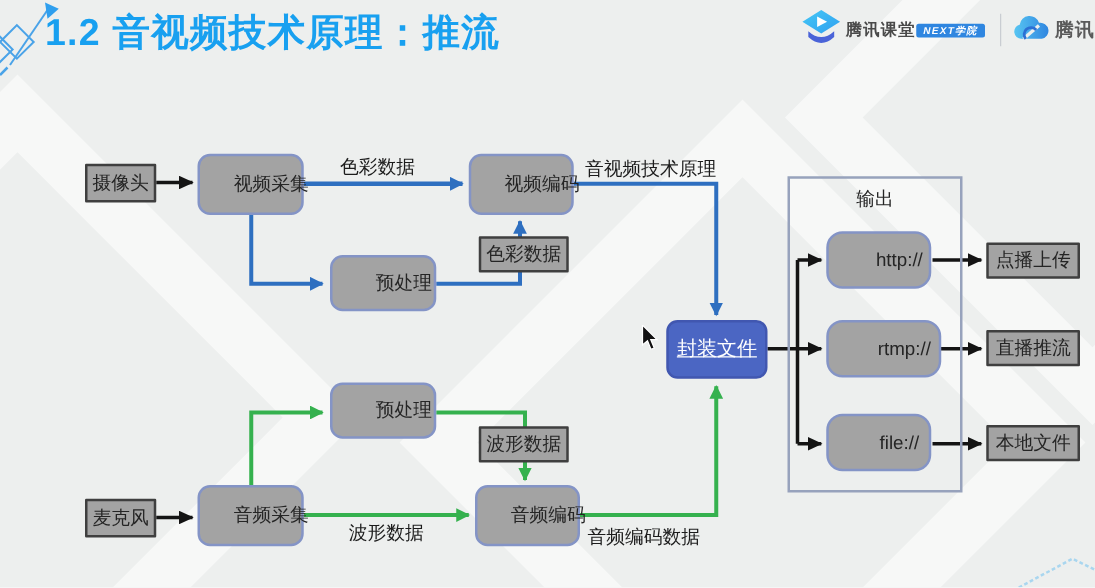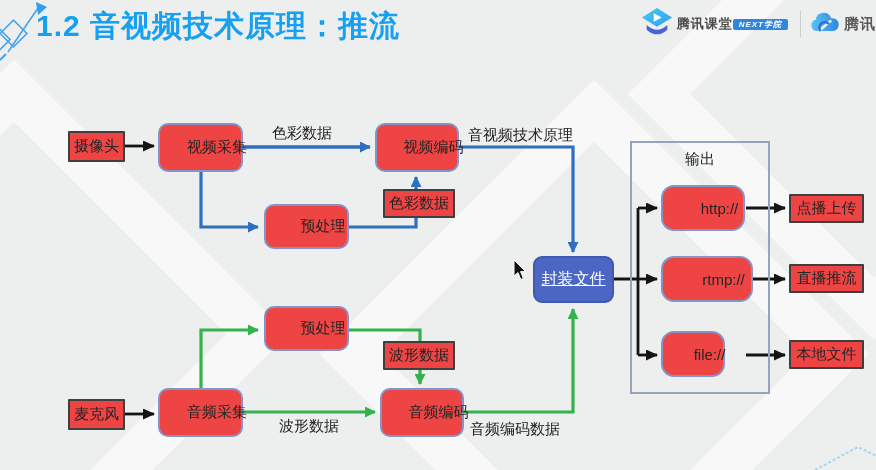--- a/index.html
+++ b/index.html
@@ -21,21 +21,21 @@
   .brand-txtcol{display:flex;flex-direction:row;align-items:flex-start;margin-left:4px;}
   .brand-name{font-size:13px;font-weight:bold;color:#4a4a4a;line-height:14px;letter-spacing:1px;}
   .brand-badge{margin-top:2px;background:#2f86e0;color:#fff;font-size:8px;font-style:italic;
                font-weight:bold;padding:1px 6px;border-radius:2px;letter-spacing:1px;line-height:9px;}
   .brand-div{width:1px;height:26px;background:#c9cdd2;margin:0 9px 0 12px;}
   .cloud-name{font-size:15px;font-weight:bold;color:#5a5a5a;white-space:nowrap;
               letter-spacing:1px;margin-left:4px;}
 
   
   .node{position:absolute;display:flex;align-items:center;justify-content:center;
-        font-size:15px;color:#252525;box-sizing:border-box;background:#ef4444;white-space:nowrap;}
+        font-size:15px;color:#252525;box-sizing:border-box;background:#a3a3a3;white-space:nowrap;}
   .rnode{border:2px solid #8494c6;border-radius:10px;padding-left:33px;}
   .snode{border:2px solid #3f3f3f;border-radius:1px;}
   .mux{background:#4b66c3;color:#ffffff;border:2px solid #4157b0;border-radius:9px;font-size:16px;}
   .group{position:absolute;border:2px solid #97a2bc;background:transparent;box-sizing:border-box;}
   .group-label{position:absolute;text-align:center;font-size:15px;color:#252525;width:100%;top:7px;}
   .elabel{position:absolute;font-size:15px;color:#1c1c1c;white-space:nowrap;}
   svg.connectors{position:absolute;left:0;top:0;}
   .cursor{position:absolute;left:513px;top:260px;}
 </style>
 </head>
@@ -130,21 +130,21 @@
   <div class="node snode" style="left:383px;top:189px;width:72px;height:29px;">色彩数据</div>
   <div class="elabel" style="left:468px;top:126px;">音视频技术原理</div>
 
   <div class="node mux" style="left:533px;top:256px;width:81px;height:47px;text-decoration:underline;">封装文件</div>
 
   <div class="group" style="left:630px;top:141px;width:140px;height:253px;">
     <div class="group-label">输出</div>
   </div>
   <div class="node rnode" style="left:661px;top:185px;width:84px;height:46px;border-radius:13px;">http://</div>
   <div class="node rnode" style="left:661px;top:256px;width:92px;height:46px;border-radius:13px;">rtmp://</div>
-  <div class="node rnode" style="left:661px;top:331px;width:64px;height:46px;border-radius:13px;">file://</div>
+  <div class="node rnode" style="left:661px;top:331px;width:84px;height:46px;border-radius:13px;">file://</div>
   <div class="node snode" style="left:789px;top:194px;width:75px;height:29px;text-align:center;">点播上传</div>
   <div class="node snode" style="left:789px;top:264px;width:75px;height:29px;">直播推流</div>
   <div class="node snode" style="left:789px;top:340px;width:75px;height:29px;">本地文件</div>
 
   <div class="node snode" style="left:68px;top:399px;width:57px;height:31px;">麦克风</div>
   <div class="node rnode" style="left:158px;top:388px;width:85px;height:49px;">音频采集</div>
   <div class="node rnode" style="left:264px;top:306px;width:85px;height:45px;">预处理</div>
   <div class="node snode" style="left:383px;top:341px;width:72px;height:29px;">波形数据</div>
   <div class="node rnode" style="left:380px;top:388px;width:84px;height:49px;">音频编码</div>
   <div class="elabel" style="left:279px;top:417px;">波形数据</div>

